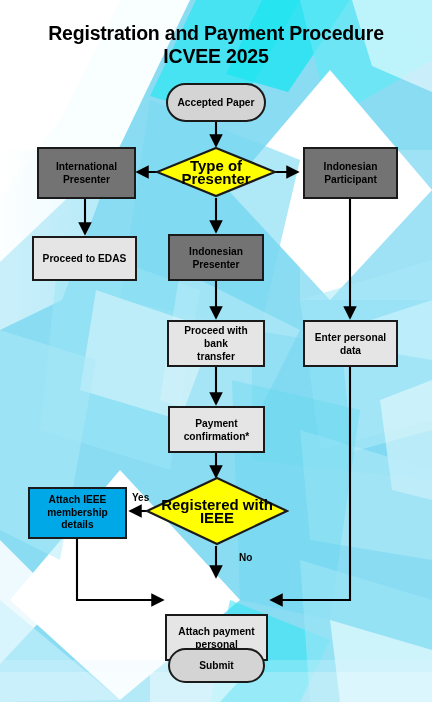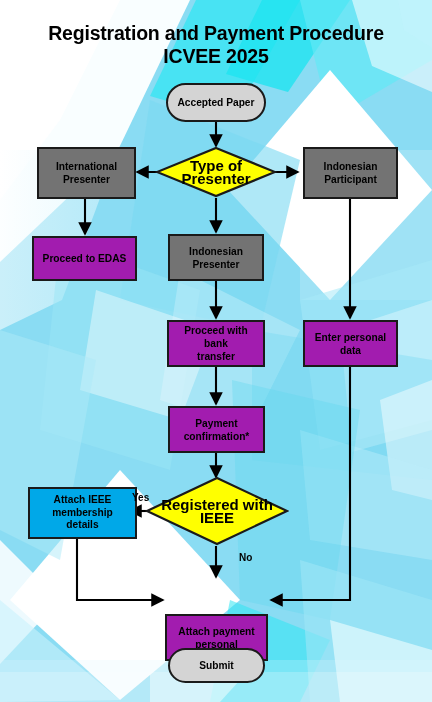--- a/index.html
+++ b/index.html
@@ -26,21 +26,21 @@
     box-sizing:border-box;
     border:2.2px solid #1a1a1a;
     display:flex;align-items:center;justify-content:center;
     text-align:center;
     color:#000;
     font-weight:bold;
     font-size:10.2px;
     line-height:13px;
     padding:6px 4px;
   }
-  .proc{background:#a21caf;}
+  .proc{background:#e5e5e5;}
   .green{background:#737373;}
   .blue{background:#00a8e8;}
   .term{background:#d4d4d4;border-radius:24px;}
   .diamond-wrap{position:absolute;}
   .diamond-wrap svg{position:absolute;left:0;top:0;}
   .diamond-label{
     position:absolute;left:0;top:0;width:100%;height:100%;
     display:flex;align-items:center;justify-content:center;
     text-align:center;color:#000;font-weight:bold;
     font-size:15px;line-height:13px;pointer-events:none;
@@ -223,21 +223,21 @@
 
   <div class="diamond-wrap" style="left:145px;top:476px;width:144px;height:70px;">
     <svg width="144" height="70" viewBox="0 0 144 70">
       <polygon points="72,2 142,35 72,68 2,35" fill="#ffff00" stroke="#1a1a1a" stroke-width="2.2"></polygon>
     </svg>
     <div class="diamond-label">
       <span>Registered with IEEE</span>
     </div>
   </div>
 
-  <div class="node blue" style="left:28px;top:487px;width:109px;height:52px;line-height:12.5px;">
+  <div class="node blue" style="left:28px;top:487px;width:99px;height:52px;line-height:12.5px;">
     <span>
       <span>Attach IEEE</span><br>
       <span>membership</span><br>
       <span>details</span>
     </span>
   </div>
 
   <div class="node proc" style="left:165px;top:576px;width:103px;height:47px;margin-top:38px;">
     <span>
       <span>Attach payment</span><br>

